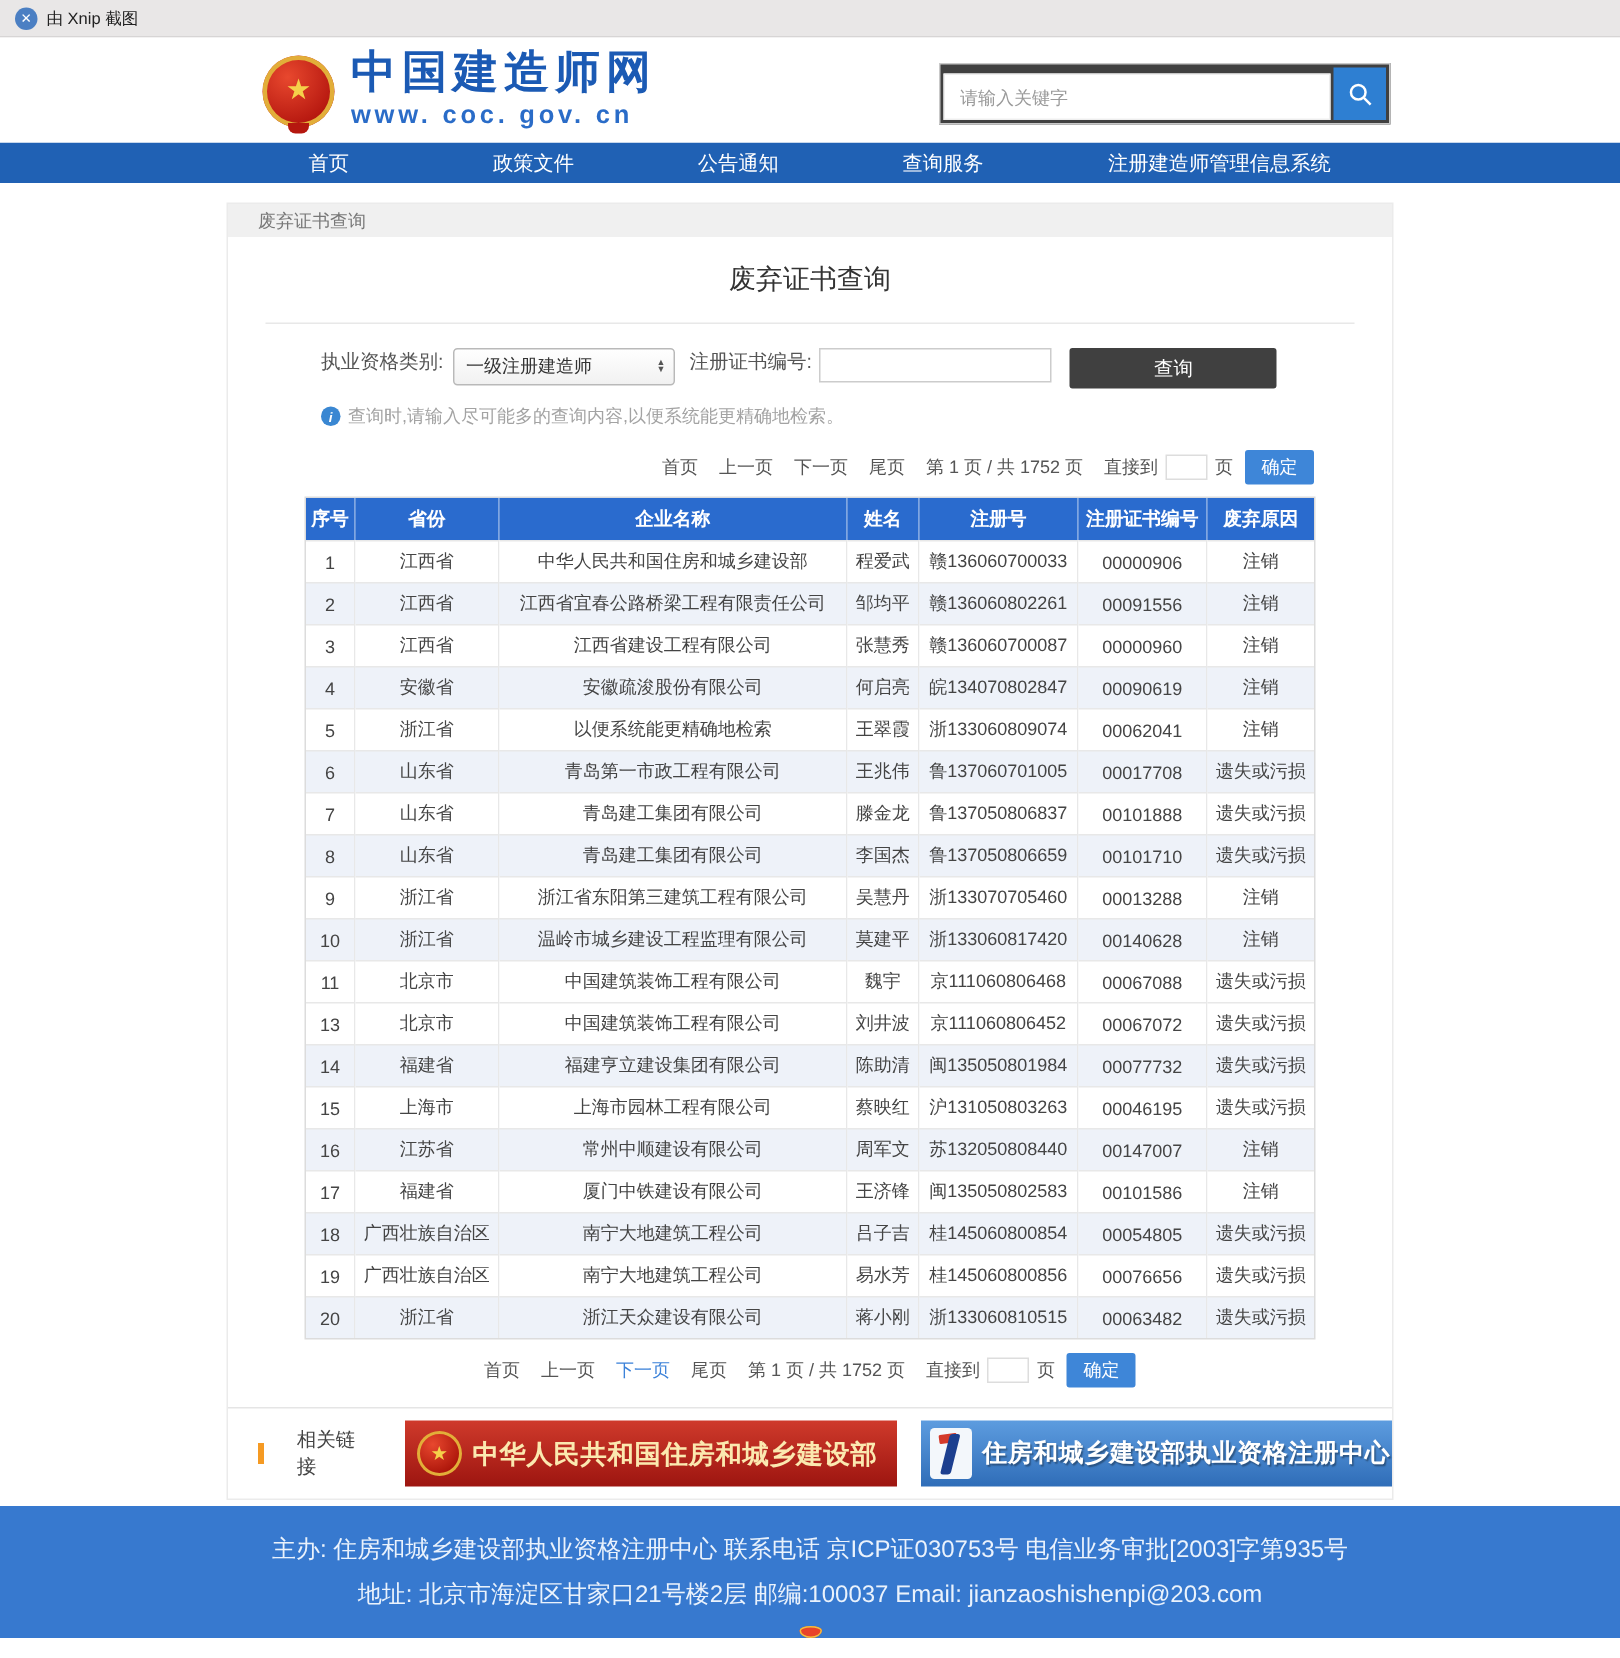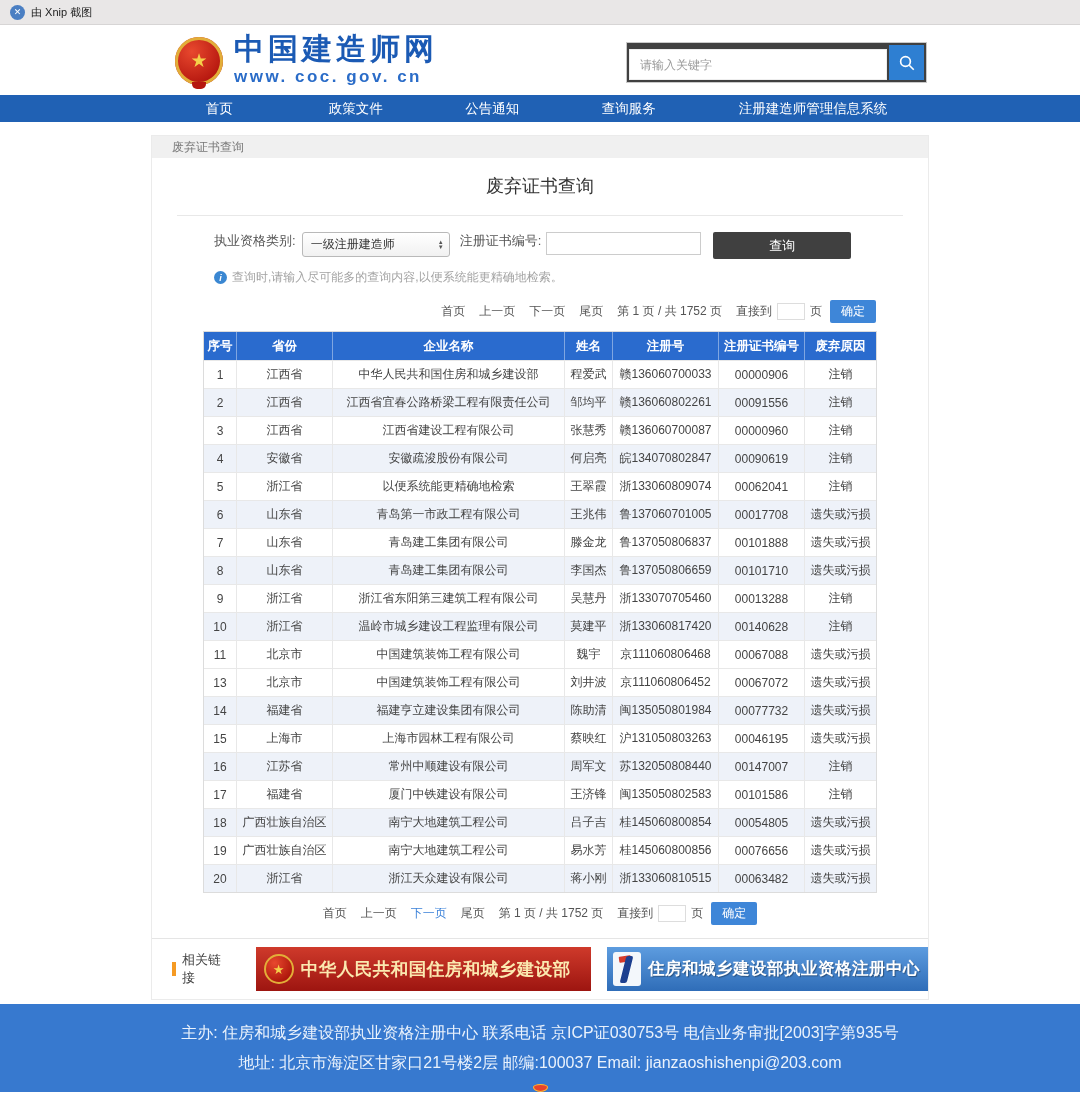--- a/index.html
+++ b/index.html
@@ -90,21 +90,21 @@
   .data-table td { height:28px; text-align:center; background:#fff;
     border-right:1px solid #e8e8e8; border-top:1px solid #e8e8e8;
     white-space:nowrap; overflow:hidden; }
   .data-table td:last-child { border-right:none; }
   .data-table tr.even td { background:#eef2f9; }
 
   .bottom-divider { border-top:1px solid #e5e5e5; margin-top:13px; }
 
   
   .related { height:60px; display:flex; align-items:center; padding-left:20px; }
-  .related-label { display:flex; align-items:center; gap:6px; font-size:13px; color:#444; }
+  .related-label { display:flex; align-items:center; gap:22px; font-size:13px; color:#444; }
   .orange-bar { width:4px; height:14px; background:#f59a23; }
   .banner { height:44px; display:flex; align-items:center; cursor:pointer; }
   .banner1 { width:336px; margin-left:22px; padding-left:8px; gap:7px;
     background:linear-gradient(180deg,#cf3a2b,#9d1510); color:#fbe9b0;
     font-weight:bold; font-size:17.5px; letter-spacing:0.5px; white-space:nowrap; }
   .mini-emblem { width:30px; height:30px; flex:0 0 30px; border-radius:50%;
     background:radial-gradient(circle at 35% 30%, #e8482e, #a81208 75%);
     box-shadow:inset 0 0 0 2px #e2ae39; color:#f5d04a; font-size:13px;
     display:flex; align-items:center; justify-content:center; }
   .banner2 { width:322px; margin-left:16px; padding-left:6px; gap:7px;

